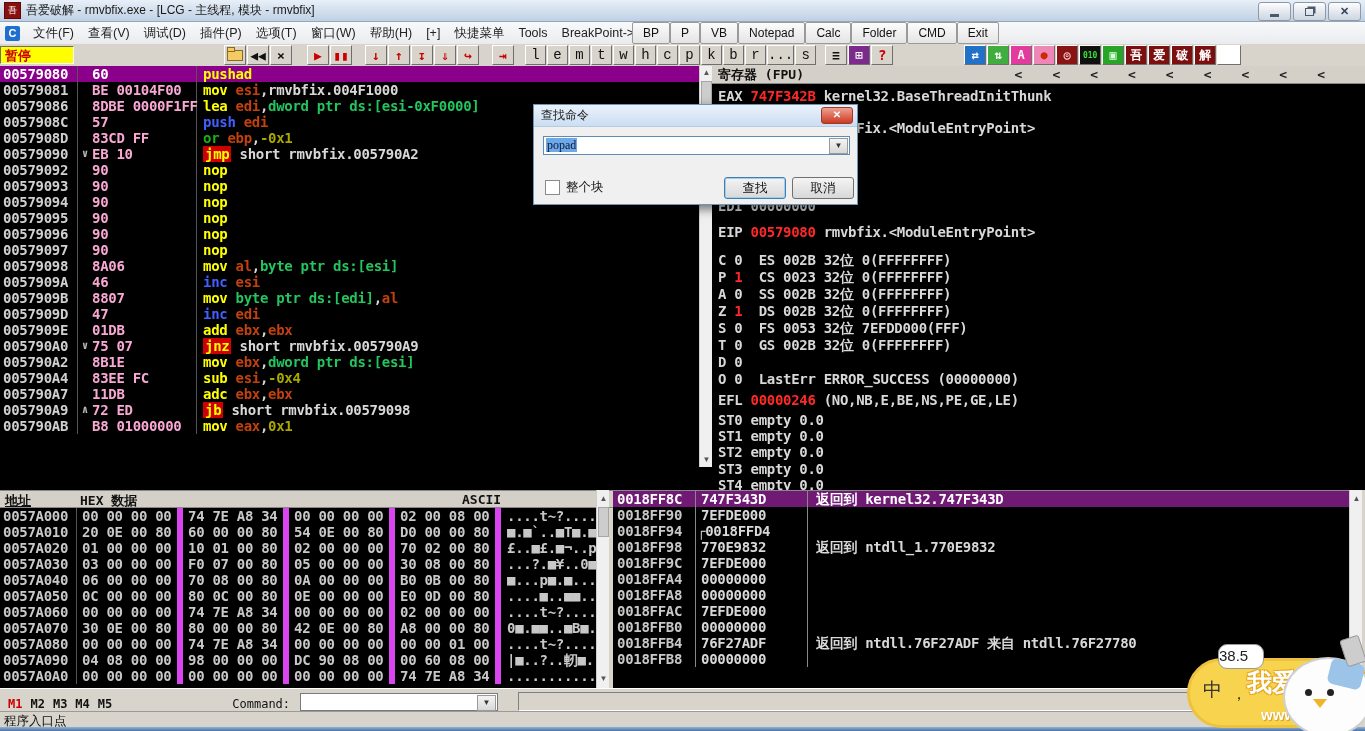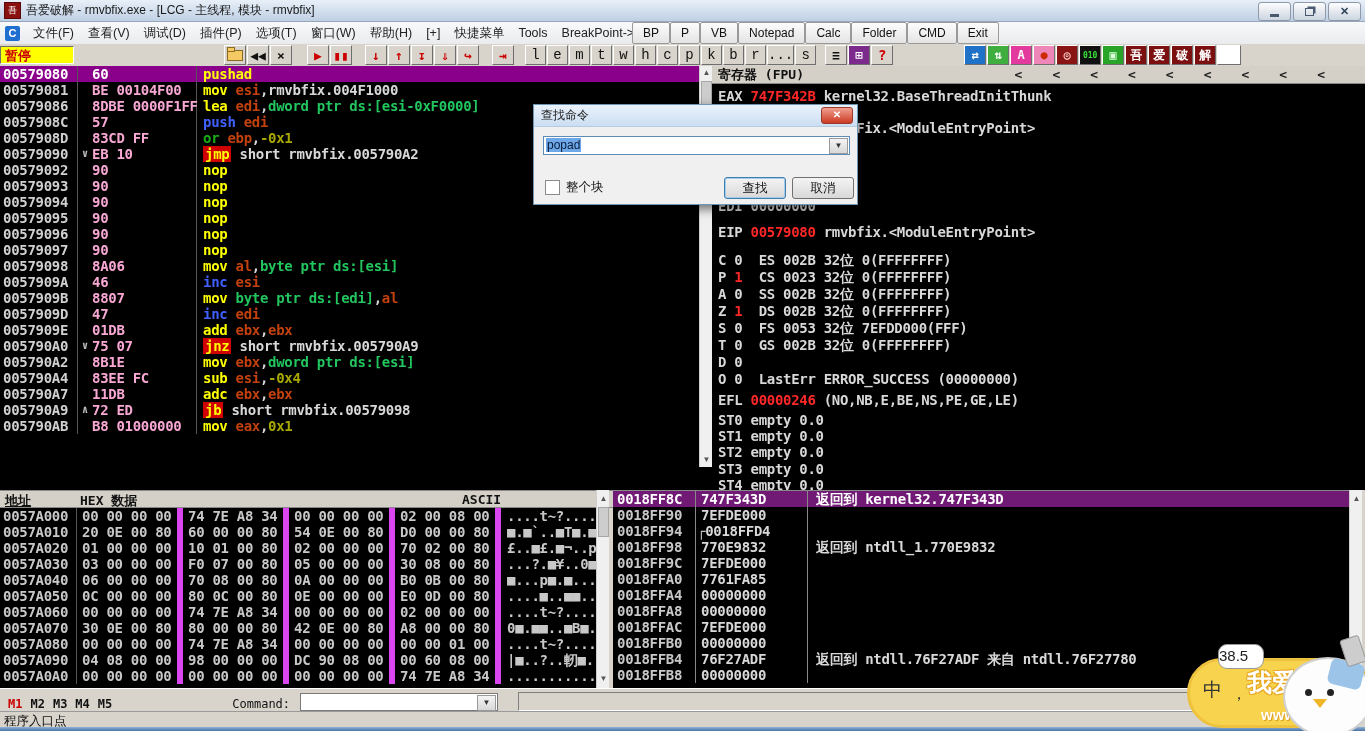--- a/index.html
+++ b/index.html
@@ -116,21 +116,21 @@
   .dialog{position:absolute;left:533px;top:104px;width:325px;height:101px;z-index:40;
     background:#f0f0f0;border:1px solid #6f95b5;box-shadow:0 4px 10px rgba(0,0,0,.55);
     box-sizing:border-box;}
   .dlg-title{height:21px;background:linear-gradient(#eaf2fb,#cbdef2);display:flex;align-items:center;
     padding-left:7px;border-bottom:1px solid #b7cce0;}
   .dlg-title-text{font-size:12px;color:#1a1a1a;flex:1;}
   .dlg-close{width:30px;height:15px;margin-right:4px;border:1px solid #9a3a2a;border-radius:3px;
     background:linear-gradient(#f0a090,#cc3a22);color:#fff;font-size:10px;font-weight:bold;
     text-align:center;line-height:14px;}
   .dlg-combo{position:absolute;left:9px;top:31px;width:307px;height:19px;background:#fff;
-    border:1px solid #5f8cb5;box-sizing:border-box;font-family:Liberation Sans, sans-serif;
+    border:1px solid #5f8cb5;box-sizing:border-box;font-family:Liberation Serif, serif;
     font-size:12px;line-height:17px;padding-left:2px;}
   .dlg-combo .selval{background:#6da8e8;color:#0a1a3a;padding:0 1px;}
   .dlg-combo .combo-arrow{top:1px;right:1px;}
   .dlg-check{position:absolute;left:11px;top:74px;display:flex;align-items:center;font-size:12.5px;}
   .chkbox{width:13px;height:13px;background:#fff;border:1px solid #8a8a8a;margin-right:6px;}
   .dlg-btn{position:absolute;top:72px;width:62px;height:22px;border:1px solid #707070;border-radius:3px;
     background:linear-gradient(#f4f4f4,#d8d8d8);font-size:12.5px;text-align:center;line-height:21px;box-sizing:border-box;}
   .dlg-btn.default{border:1px solid #3c7fb1;box-shadow:0 0 0 1px #a8cce8 inset;}
   #dlg-find{left:190px;} #dlg-cancel{left:258px;}
   
@@ -358,21 +358,20 @@
     <div class="sbthumb" style="top:17px;height:30px;"></div>
     <div class="sbarrow" style="bottom:2px;">▼</div>
   </div>
 
   <div id="stack" class="blackpanel">
       <div class="srow sel"><span class="saddr">0018FF8C</span><span class="sval">747F343D</span><span class="snote">返回到 kernel32.747F343D</span></div>
       <div class="srow"><span class="saddr">0018FF90</span><span class="sval">7EFDE000</span><span class="snote"></span></div>
       <div class="srow"><span class="saddr">0018FF94</span><span class="sval"><span class="sfr">┌</span>0018FFD4</span><span class="snote"></span></div>
       <div class="srow"><span class="saddr">0018FF98</span><span class="sval">770E9832</span><span class="snote">返回到 ntdll_1.770E9832</span></div>
       <div class="srow"><span class="saddr">0018FF9C</span><span class="sval">7EFDE000</span><span class="snote"></span></div>
-      <div class="srow"><span class="saddr">0018FFA0</span><span class="sval">7761FA85</span><span class="snote"></span></div>
       <div class="srow"><span class="saddr">0018FFA4</span><span class="sval">00000000</span><span class="snote"></span></div>
       <div class="srow"><span class="saddr">0018FFA8</span><span class="sval">00000000</span><span class="snote"></span></div>
       <div class="srow"><span class="saddr">0018FFAC</span><span class="sval">7EFDE000</span><span class="snote"></span></div>
       <div class="srow"><span class="saddr">0018FFB0</span><span class="sval">00000000</span><span class="snote"></span></div>
       <div class="srow"><span class="saddr">0018FFB4</span><span class="sval">76F27ADF</span><span class="snote">返回到 ntdll.76F27ADF 来自 ntdll.76F27780</span></div>
       <div class="srow"><span class="saddr">0018FFB8</span><span class="sval">00000000</span><span class="snote"></span></div>
     </div>
   <div class="vsb" style="left:1349px;top:490px;height:198px;">
     <div class="sbarrow" style="top:2px;">▲</div>
     <div class="sbarrow" style="bottom:2px;">▼</div>

